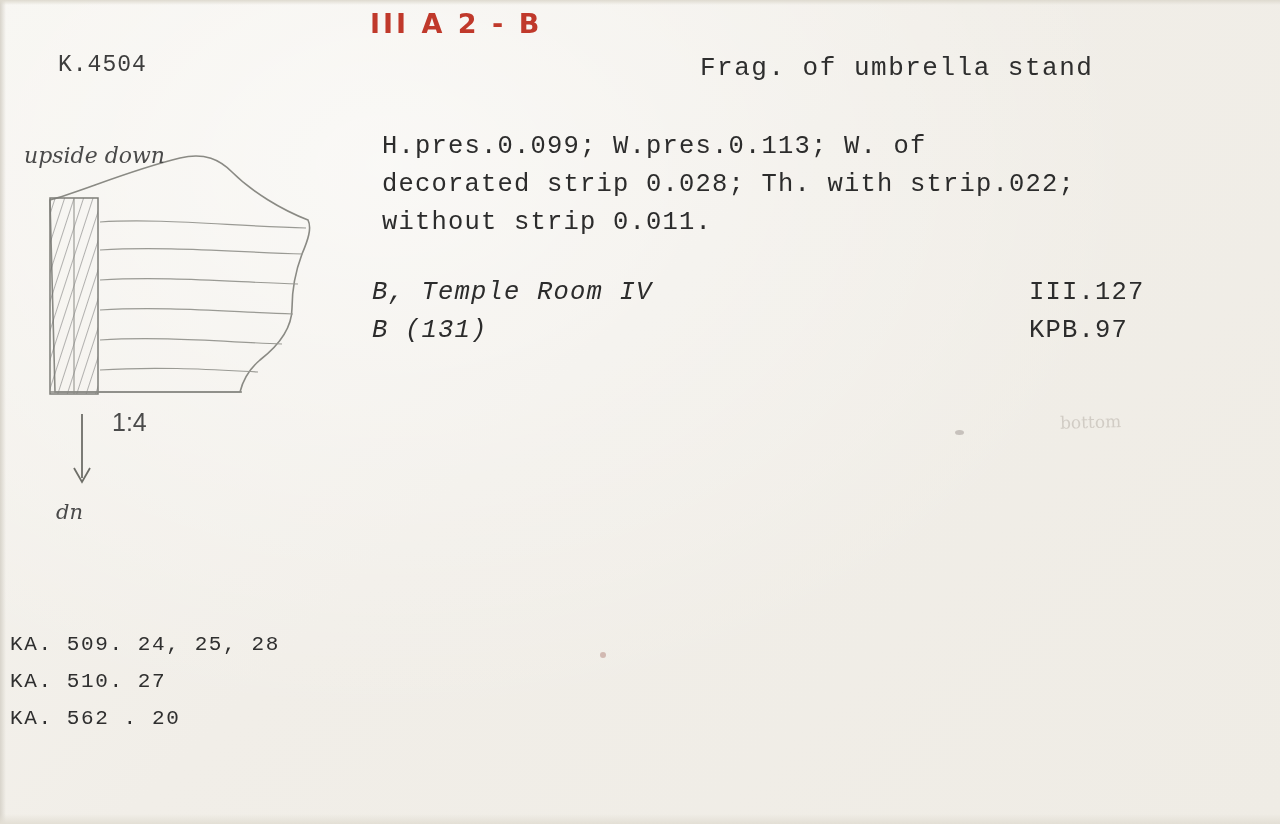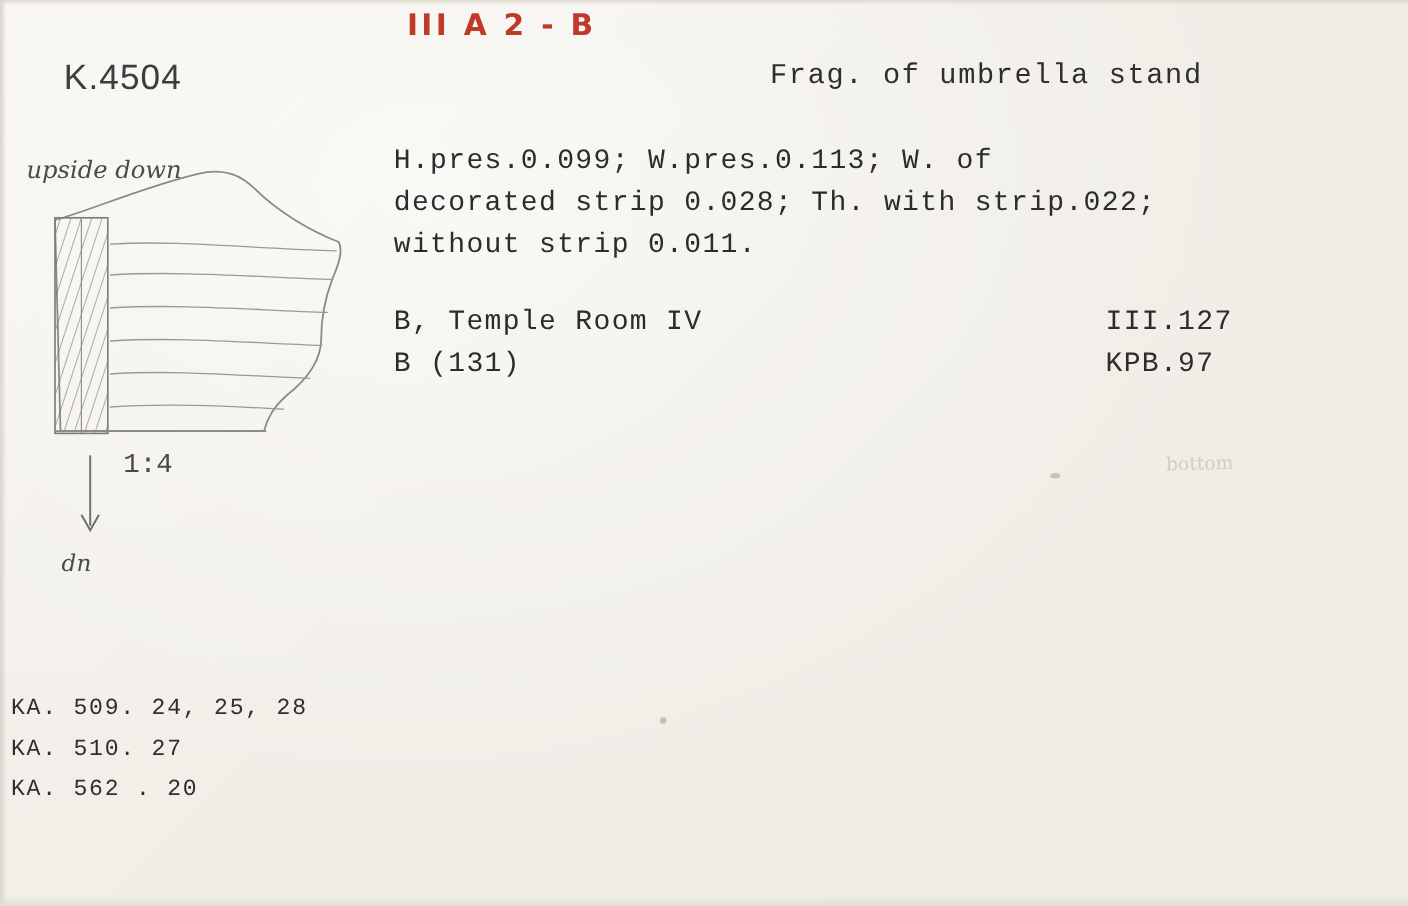--- a/index.html
+++ b/index.html
@@ -65,22 +65,22 @@
     letter-spacing: 3px;
     color: #c0392b;
     white-space: nowrap;
   }
 
   
   #catalog-number {
     position: absolute;
     left: 58px;
     top: 52px;
-    font-family: Liberation Sans, sans-serif;
-    font-size: 32px;
+    font-family: Liberation Mono, monospace;
+    font-size: 23px;
     letter-spacing: 1px;
     color: #3d3d3d;
   }
 
   
   #title {
     position: absolute;
     left: 700px;
     top: 53px;
     font-size: 26px;
@@ -91,23 +91,24 @@
 
   
   .typed {
     position: absolute;
     font-family: "Liberation Mono", monospace;
     font-size: 25.5px;
     line-height: 38px;
     letter-spacing: 1.2px;
     color: #2c2c2c;
     white-space: pre;
+    margin-left: 24px;
   }
   #measurements { left: 358px; top: 128px; }
-  #provenance   { left: 358px; top: 274px; }
+  #provenance   { left: 348px; top: 274px; font-style: italic; }
   #refs         { left: 1005px; top: 274px; }
   #description  { left: 358px; top: 382px; }
 
   
   #drawing {
     position: absolute;
     left: 20px;
     top: 130px;
     width: 320px;
     height: 420px;
@@ -116,21 +117,21 @@
     position: absolute;
     left: 24px;
     top: 143px;
     font-size: 22px;
   }
   #scale-label {
     position: absolute;
     left: 112px;
     top: 408px;
     font-size: 25px;
-    font-family: Liberation Mono, monospace;
+    font-family: Liberation Sans, sans-serif;
     color: #4a4a4a;
   }
   #dn-label {
     position: absolute;
     left: 56px;
     top: 500px;
     font-size: 21px;
     text-align: center;
   }
 

